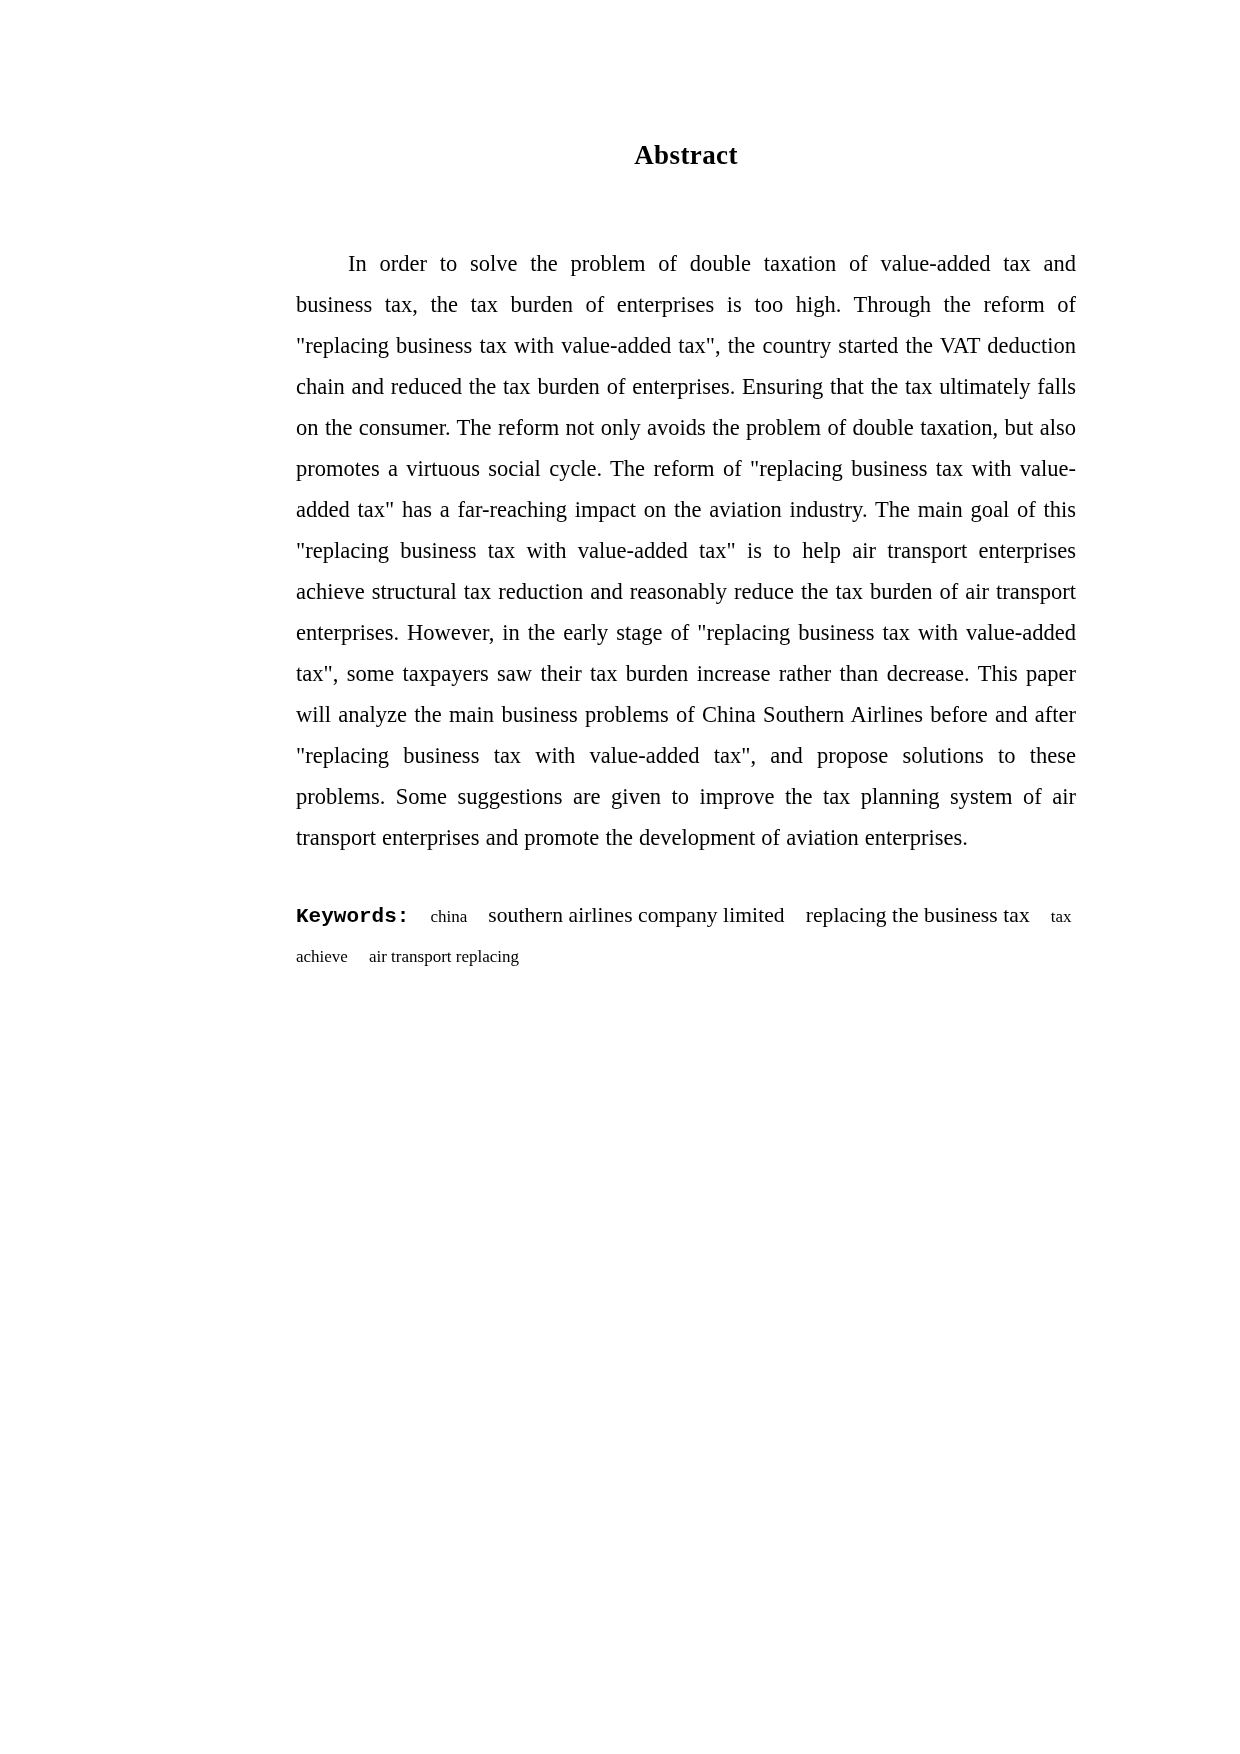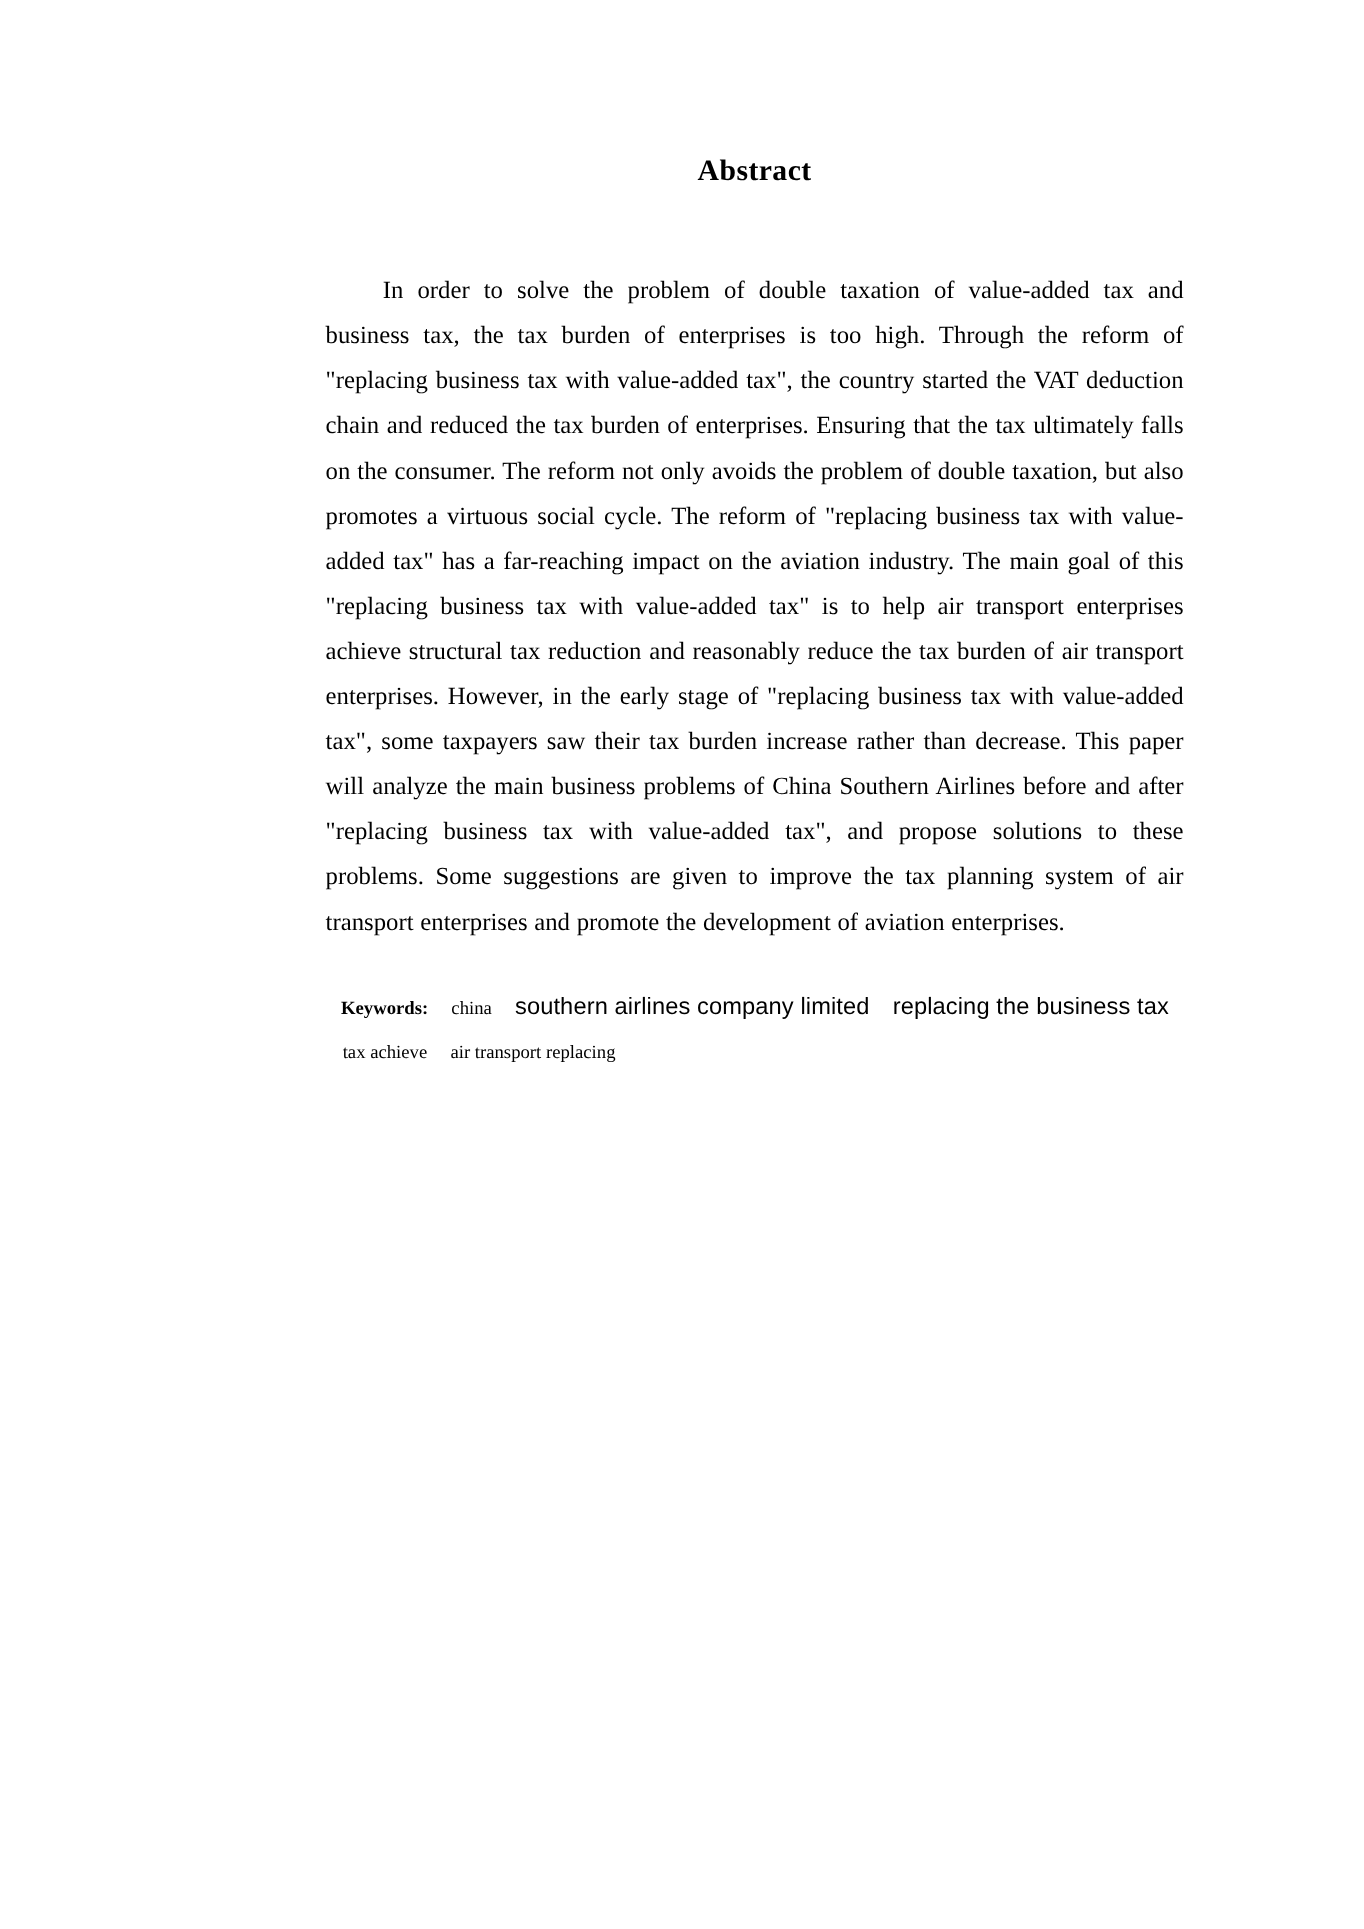--- a/index.html
+++ b/index.html
@@ -39,31 +39,30 @@
     text-justify: inter-word;
     text-indent: 52px;
     word-spacing: 0.5px;
   }
   .keywords-block {
     margin-top: 38px;
     font-size: 22px;
     line-height: 38px;
   }
   .kw-label {
-    font-family: Liberation Serif, serif;
+    font-family: Liberation Mono, monospace;
     font-weight: bold;
-    font-size: 17px;
-    margin-left: 14px;
+    font-size: 21px;
   }
   .kw-serif {
     font-family: "Liberation Serif", serif;
     font-size: 17px;
   }
   .kw-sans {
-    font-family: Liberation Sans, sans-serif;
+    font-family: Liberation Serif, serif;
     font-size: 21.5px;
     letter-spacing: 0.1px;
   }
   .kw-gap {
     display: inline-block;
     width: 10px;
   }
 </style>
 </head>
 <body>

